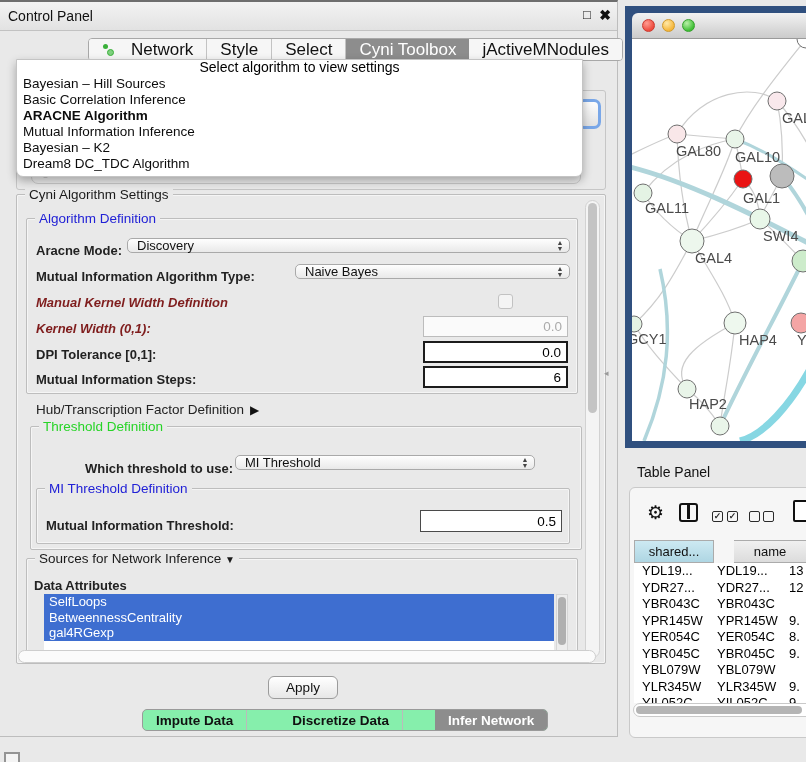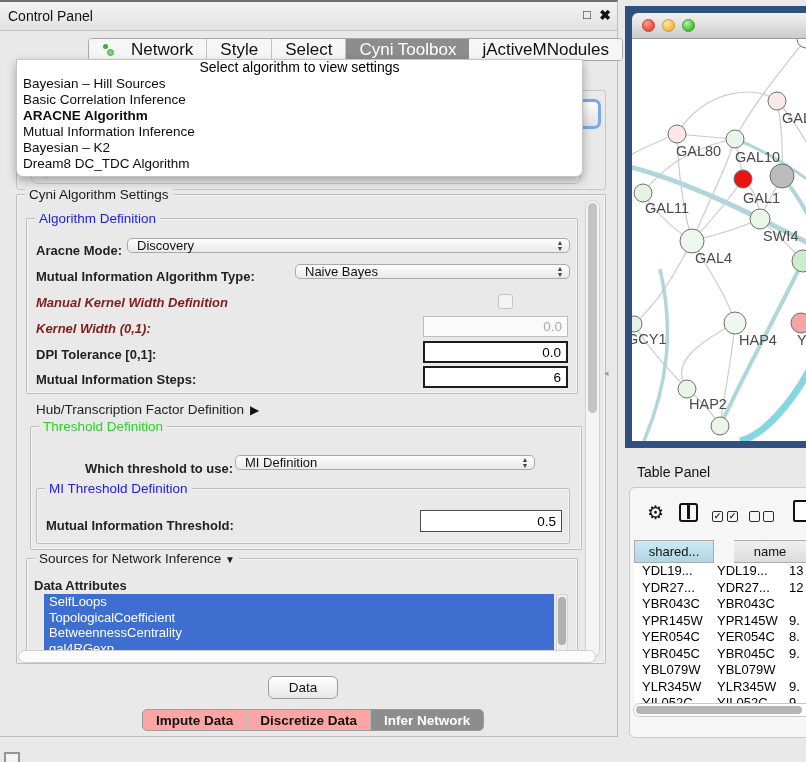--- a/index.html
+++ b/index.html
@@ -78,21 +78,21 @@
   .vscroll { position:absolute; left:585px; top:198px; width:15px; height:458px;
         background:#f4f4f4; border:1px solid #d2d2d2; border-radius:8px; }
   .vscroll .thumb { position:absolute; left:2px; top:2px; width:9px; height:210px; background:#c4c4c4; border-radius:5px; }
   .hscroll { position:absolute; left:18px; top:648px; width:578px; height:13px;
         background:#fbfbfb; border:1px solid #cecece; border-radius:7px; }
   
   .apply-btn { position:absolute; left:268px; top:674px; width:70px; height:23px;
         border:1px solid #9b9b9b; border-radius:6px; background:linear-gradient(#ffffff,#e7e7e7);
         font-size:13.5px; color:#111; text-align:center; line-height:21px; }
   .bottom-tabs { position:absolute; left:142px; top:707px; height:22px; display:flex;
-        border:1px solid #9a9a9a; border-radius:5px; overflow:hidden; background:#fca5a5; }
+        border:1px solid #9a9a9a; border-radius:5px; overflow:hidden; background:#86efac;gap:32px; }
   .btab { display:flex; align-items:center; padding:0 13px; font-size:13.5px; font-weight:bold; color:#111;
         border-right:1px solid #bbb; white-space:nowrap; }
   .btab:last-child { border-right:none; }
   .btab.selected { background:#8d8d8d; color:#fff; }
   .corner-icon { position:absolute; left:4px; top:752px; width:16px; height:12px;
         border:2px solid #949494; background:#f4f4f4; }
   .splitter-arrow { position:absolute; left:604px; top:368px; font-size:9px; color:#9a9a9a; }
   
   .net-window { position:absolute; left:625px; top:6px; width:181px; height:442px; background:#30507f; }
   .net-titlebar { position:absolute; left:7px; top:7px; right:0; height:26px;
@@ -218,21 +218,21 @@
     <span class="lbl plain" style="left:36px; top:400px;">
       <span>Hub/Transcription Factor Definition</span><span class="arrow-right">▶</span>
     </span>
 
     <div class="groupbox" style="left:30px; top:424px; width:552px; height:124px;">
       <span class="legend green">Threshold Definition</span>
     </div>
 
     <span class="lbl" style="left:85px; top:459px;">Which threshold to use:</span>
     <div class="combo" style="left:235px; top:453px; width:300px;">
-      <span class="combo-text">MI Definition</span>
+      <span class="combo-text">MI Threshold</span>
       <span class="combo-arrows">
           <span>▲</span>
           <span>▼</span>
         </span>
     </div>
 
     <div class="groupbox" style="left:36px; top:486px; width:534px; height:56px;">
       <span class="legend blue">MI Threshold Definition</span>
     </div>
     <span class="lbl" style="left:46px; top:516px;">Mutual Information Threshold:</span>
@@ -240,34 +240,33 @@
 
     <div class="groupbox" style="left:26px; top:556px; width:552px; height:104px;">
       <span class="legend">
         <span>Sources for Network Inference</span>
         <span style="font-size:10px;">▼</span>
       </span>
     </div>
     <span class="lbl" style="left:34px; top:576px;">Data Attributes</span>
     <div class="attr-list" id="attr-list">
         <div class="attr-item">SelfLoops</div>
-        <div class="attr-item">TopologicalCoefficient</div>
         <div class="attr-item">BetweennessCentrality</div>
         <div class="attr-item">gal4RGexp</div>
       </div>
     <div class="list-vscroll">
         <div class="thumb"></div>
       </div>
 
     <div class="vscroll">
         <div class="thumb"></div>
       </div>
     <div class="hscroll"></div>
 
-    <div class="apply-btn">Data</div>
+    <div class="apply-btn">Apply</div>
 
     <div class="bottom-tabs" id="bottom-tabs">
         <div class="btab">Impute Data</div>
         <div class="btab">Discretize Data</div>
         <div class="btab selected">Infer Network</div>
       </div>
   </div>
 
   <div class="splitter-arrow">◂</div>
   <div class="corner-icon"></div>

